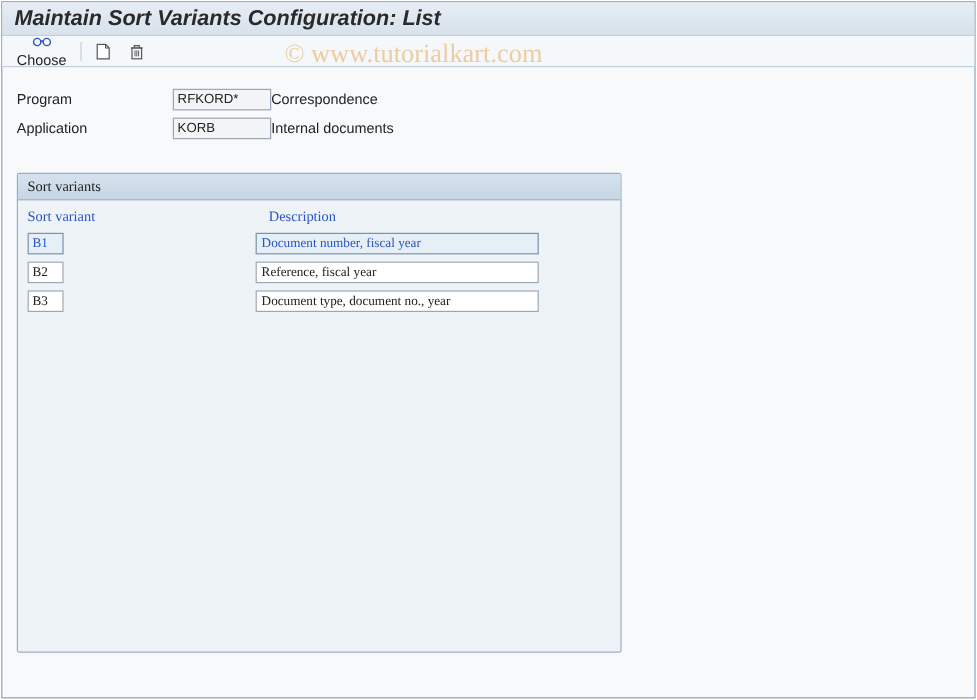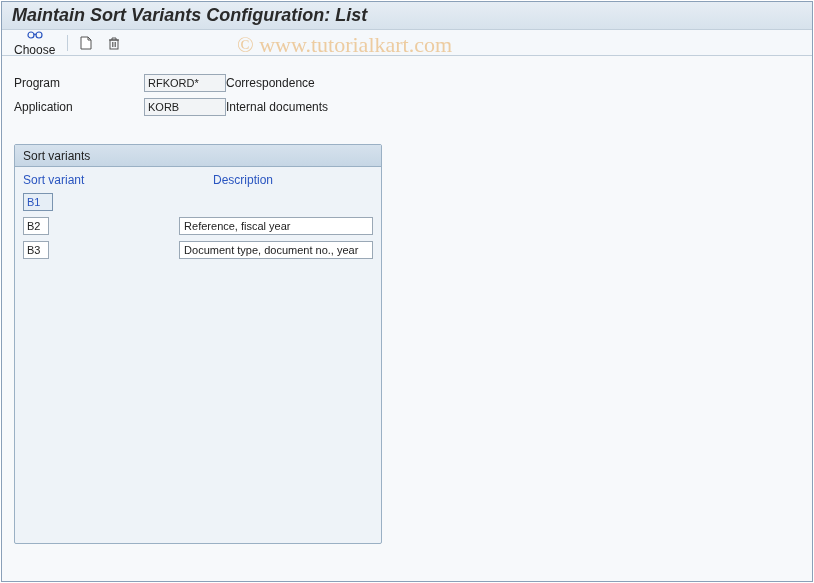--- a/index.html
+++ b/index.html
@@ -81,25 +81,26 @@
       display: flex;
       align-items: center;
       white-space: nowrap;
       overflow: hidden;
     }
     .meta-desc {
       color: #222;
     }
     .panel {
       margin-top: 26px;
-      width: 368px;
+      width: 504px;
       height: 400px;
       border: 1px solid #9ab0c4;
       background: #eef3f8;
       border-radius: 2px;
+      font-family: Liberation Serif, serif;
     }
     .panel-header {
       height: 22px;
       background: linear-gradient(#d6e2ed, #c6d6e5);
       border-bottom: 1px solid #9ab0c4;
       display: flex;
       align-items: center;
       padding: 0 8px;
       color: #222;
     }
@@ -108,21 +109,21 @@
     }
     .col-headers {
       display: flex;
       margin-bottom: 4px;
     }
     .col-h {
       color: #2a55c0;
       font-size: 12px;
     }
     .col-h.variant { width: 190px; }
-    .col-h.desc { flex: 1; }
+    .col-h.desc { flex: 1; margin-left: 11px; }
     .row {
       display: flex;
       align-items: center;
       height: 22px;
       margin-bottom: 2px;
       text-align: right;
     }
     .cell-variant {
       width: 30px;
       height: 18px;
@@ -220,20 +221,21 @@
       <div class="panel-header">Sort variants</div>
       <div class="panel-body">
         <div class="col-headers">
           <span class="col-h variant">Sort variant</span>
           <span class="col-h desc">Description</span>
         </div>
 
         <div class="row selected">
           <span class="cell-variant">B1</span>
           <span class="cell-spacer"></span>
+          <span class="cell-desc">Document number, fiscal year</span>
         </div>
         <div class="row">
           <span class="cell-variant">B2</span>
           <span class="cell-spacer"></span>
           <span class="cell-desc">Reference, fiscal year</span>
         </div>
         <div class="row">
           <span class="cell-variant">B3</span>
           <span class="cell-spacer"></span>
           <span class="cell-desc">Document type, document no., year</span>

